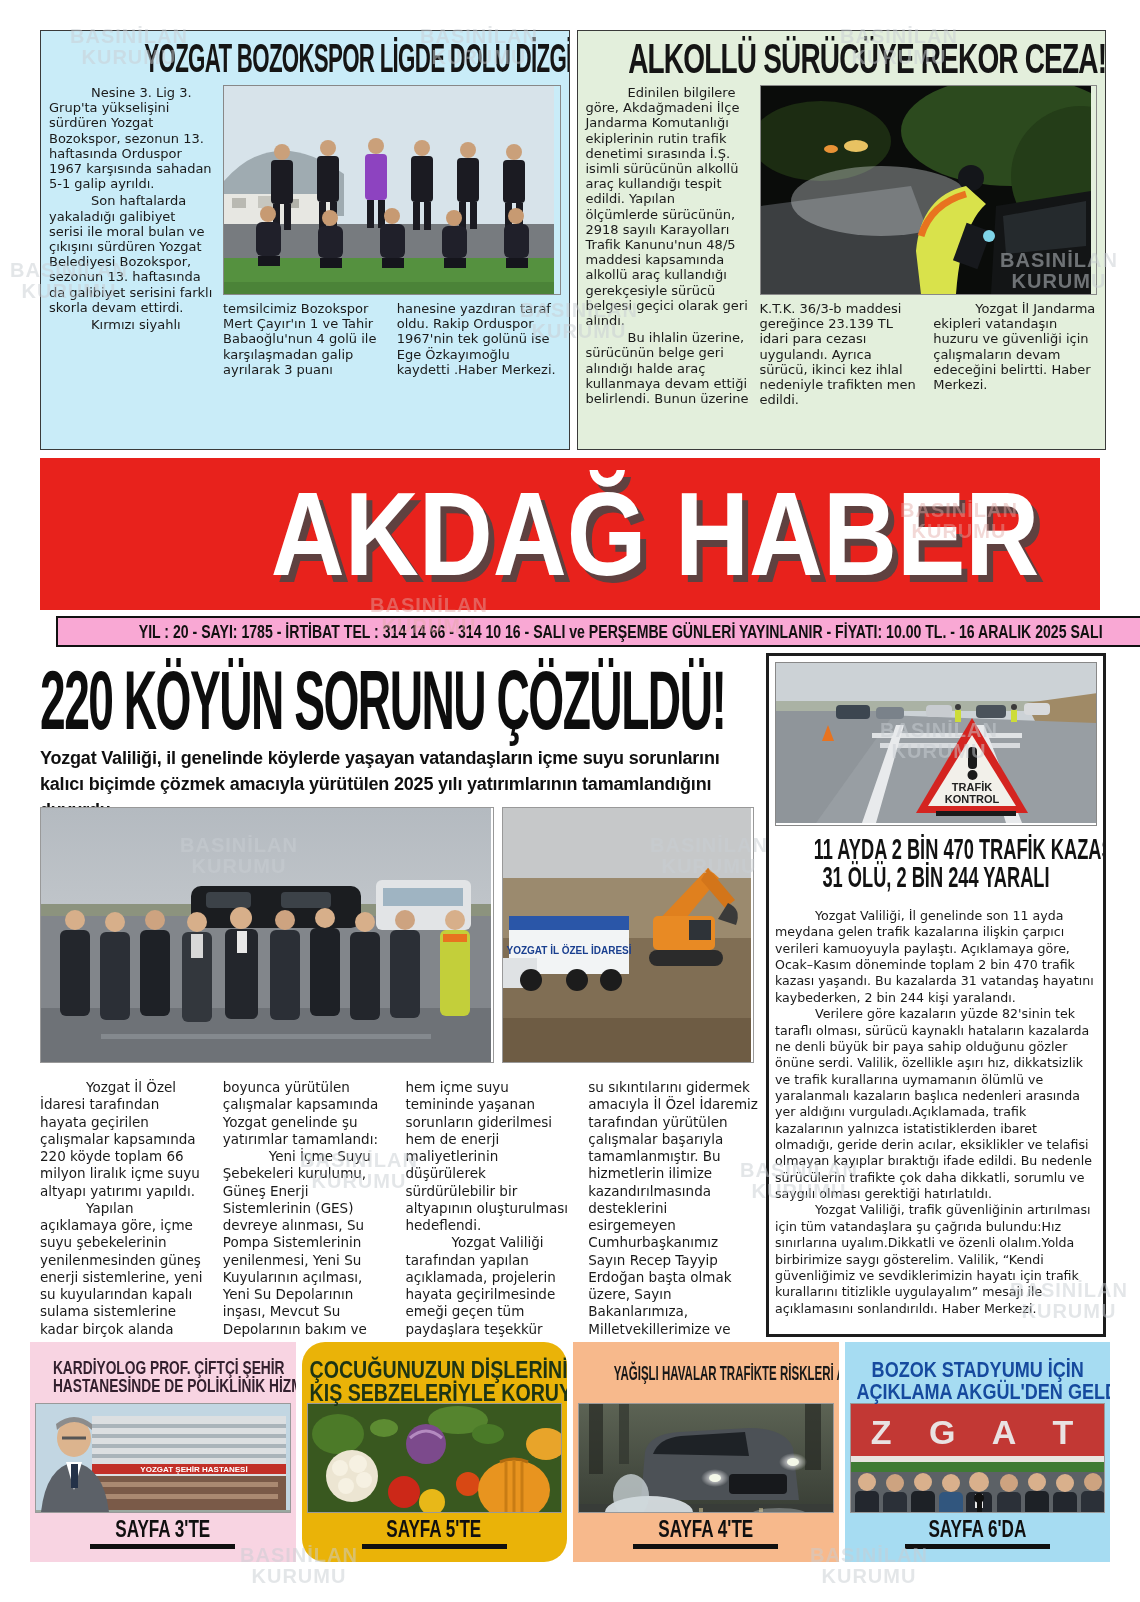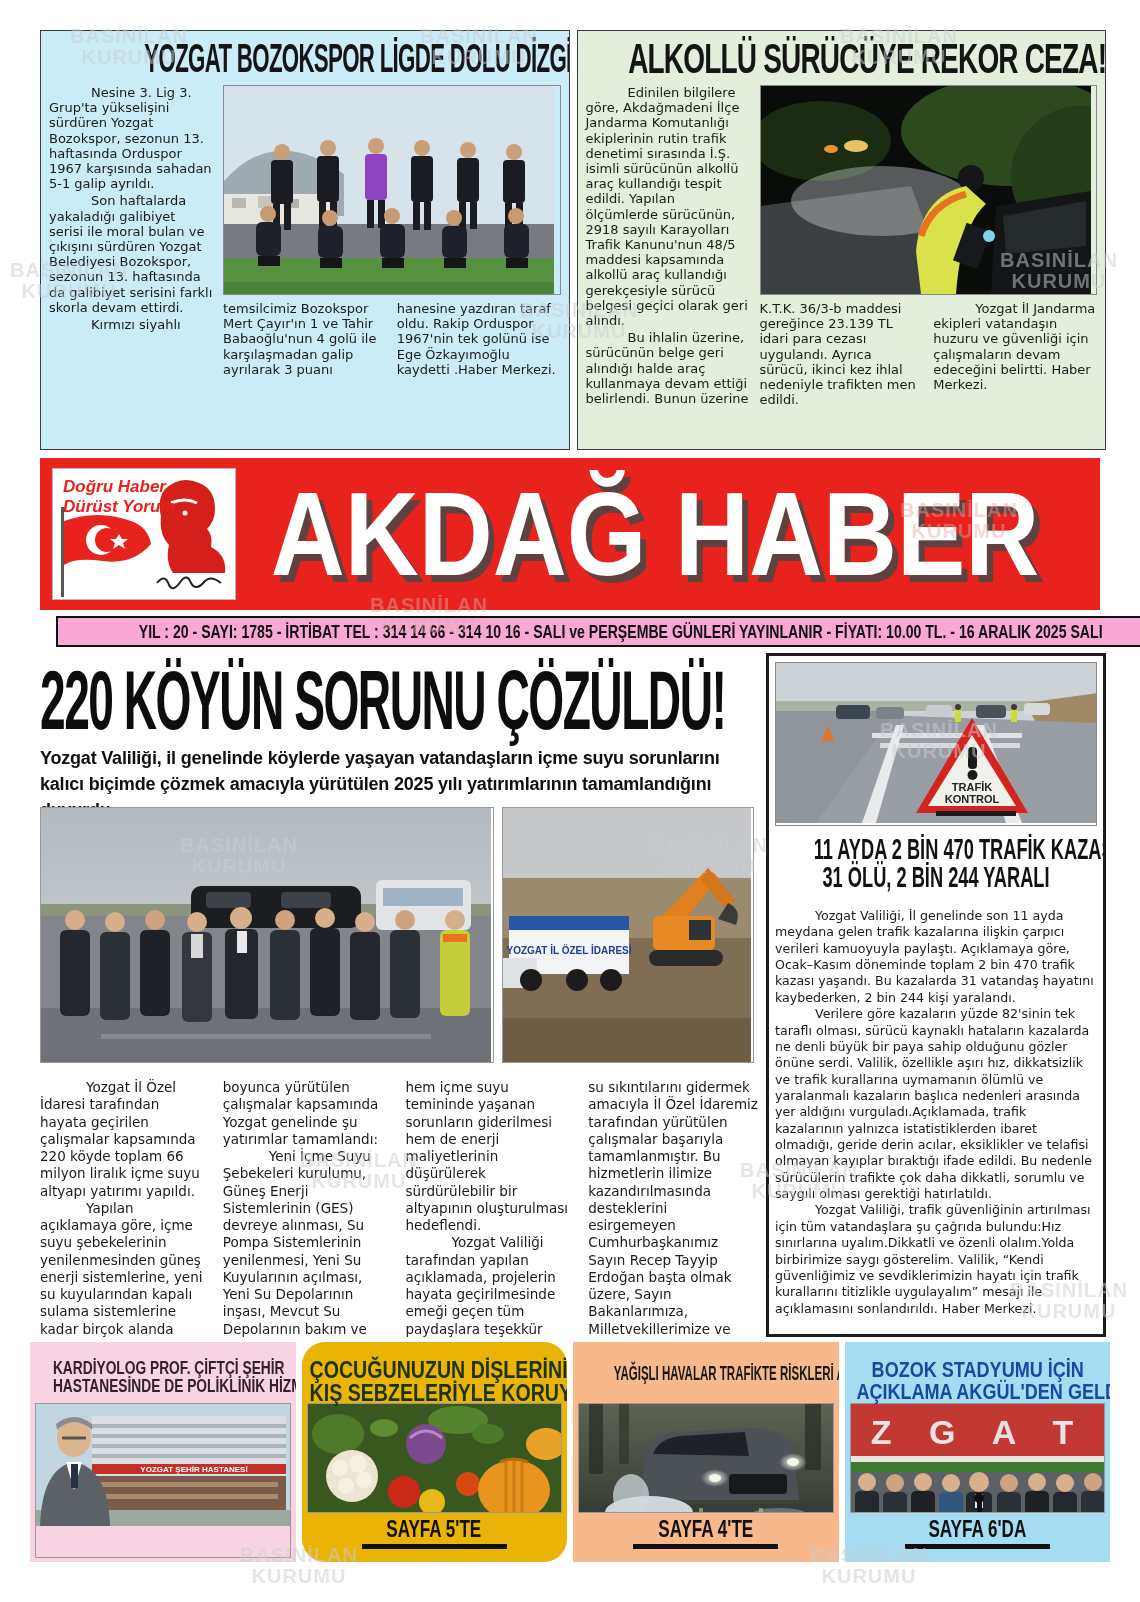--- a/index.html
+++ b/index.html
@@ -214,43 +214,20 @@
           <p class="noindent">K.T.K. 36/3-b maddesi gereğince 23.139 TL idari para cezası uygulandı. Ayrıca sürücü, ikinci kez ihlal nedeniyle trafikten men edildi.</p>
         </div>
         <div>
           <p>Yozgat İl Jandarma ekipleri vatandaşın huzuru ve güvenliği için çalışmaların devam edeceğini belirtti. Haber Merkezi.</p>
         </div>
       </div>
     </article>
   </div>
 
   <header class="masthead">
-    <div class="logo-box">
-      <div class="slogan">
-        <div>Doğru Haber,</div>
-        <div>Dürüst Yorum</div>
-      </div>
-      <svg width="180" height="128" viewBox="0 0 180 128">
-
-        <rect x="8" y="38" width="3" height="90" fill="#555"></rect>
-
-        <path d="M11,52 Q45,40 78,52 Q95,58 98,75 Q80,96 50,92 Q22,88 11,96 Z" fill="#e8221c"></path>
-        <circle cx="48" cy="71" r="15" fill="#ffffff"></circle>
-        <circle cx="54" cy="71" r="12" fill="#e8221c"></circle>
-        <path d="M66,65 l3,5 6,0 -5,4 2,6 -6,-4 -6,4 2,-6 -5,-4 6,0 Z" fill="#ffffff"></path>
-
-        <g fill="#d41f1a">
-          <path d="M112,20 Q128,6 146,14 Q162,20 162,40 Q162,52 154,60 Q160,66 158,78 Q174,86 172,104 L120,104 Q112,92 116,76 Q106,66 108,48 Q104,30 112,20 Z"></path>
-        </g>
-        <path d="M118,34 Q132,28 144,34" stroke="#fff" stroke-width="3" fill="none"></path>
-        <circle cx="132" cy="44" r="2.5" fill="#fff"></circle>
-
-        <path d="M104,114 q8,-10 12,2 q4,8 12,-4 q6,-8 10,2 q5,9 14,-2 q6,-6 16,2" stroke="#222" stroke-width="2" fill="none"></path>
-      </svg>
-    </div>
     <div class="mast-title-wrap">
       <span class="mast-title">AKDAĞ HABER</span>
     </div>
   </header>
 
   <div class="info-bar">
     <span class="info-text">YIL : 20  -  SAYI: 1785  -  İRTİBAT TEL : 314 14 66 - 314 10 16   -   SALI ve PERŞEMBE GÜNLERİ YAYINLANIR   -   FİYATI: 10.00 TL.   -   16  ARALIK  2025  SALI</span>
   </div>
 
   <div class="main-area">
@@ -451,20 +428,24 @@
             <rect x="62" y="90" width="180" height="5" fill="#caa88e" opacity="0.6"></rect>
           <rect x="0" y="106" width="256" height="16" fill="#9aa8a0"></rect>
 
           <ellipse cx="38" cy="34" rx="17" ry="19" fill="#dcb48e"></ellipse>
           <path d="M21,26 Q38,10 56,26 L56,20 Q38,6 20,20 Z" fill="#8c8c8c"></path>
           <line x1="26" y1="34" x2="50" y2="34" stroke="#555" stroke-width="3"></line>
           <path d="M4,122 Q6,64 38,58 Q72,64 74,122 Z" fill="#5c6168"></path>
           <polygon points="30,58 46,58 38,86" fill="#ffffff"></polygon>
           <rect x="35" y="60" width="7" height="24" fill="#243248"></rect>
         </svg>
+      </div>
+      <div class="t-page">
+        <span class="t-page-label">SAYFA 3'TE</span>
+        <div class="t-underline"></div>
       </div>
     </div>
 
     <div class="teaser green2">
       <div class="t-title">
         <span class="t-line">ÇOCUĞUNUZUN DİŞLERİNİ</span>
         <span class="t-line">KIŞ SEBZELERİYLE KORUYUN</span>
       </div>
       <div class="t-img">
         <svg width="256" height="122" viewBox="0 0 256 122" preserveAspectRatio="none">

